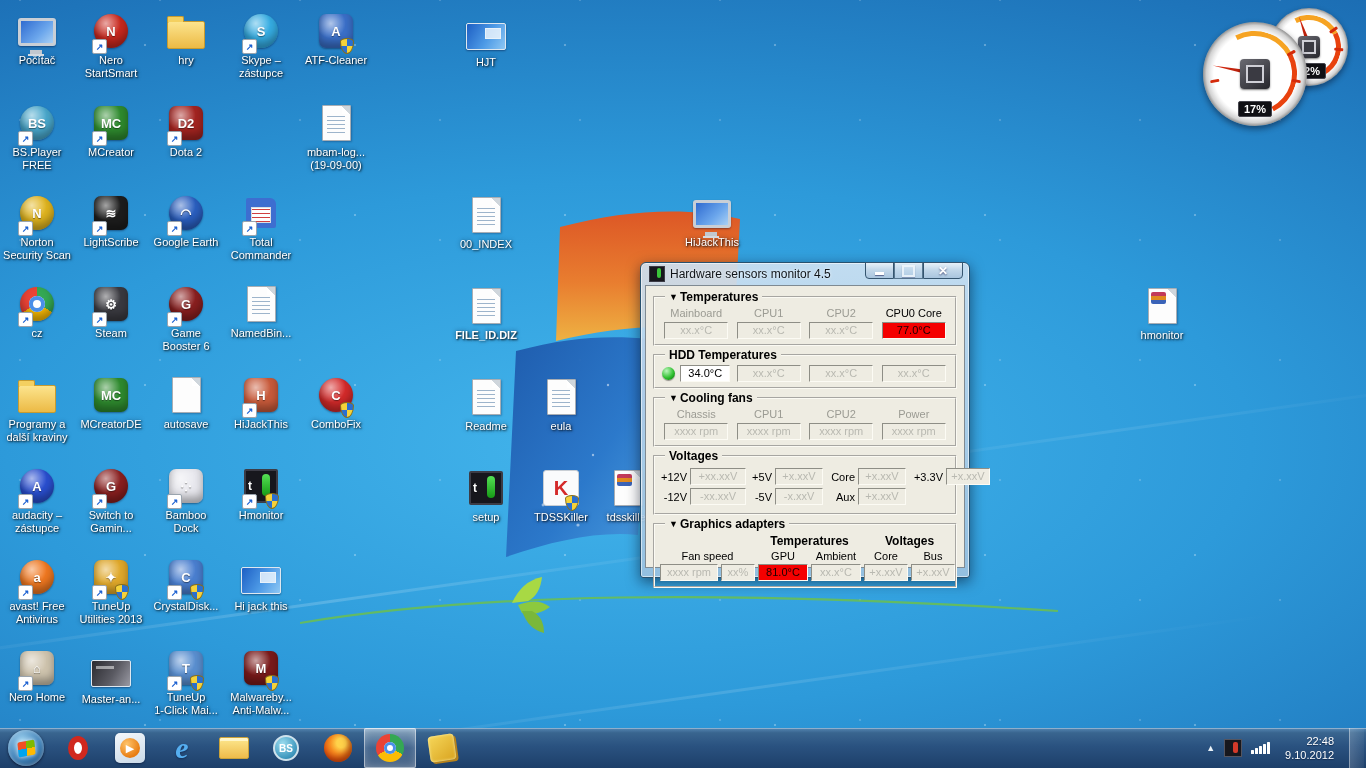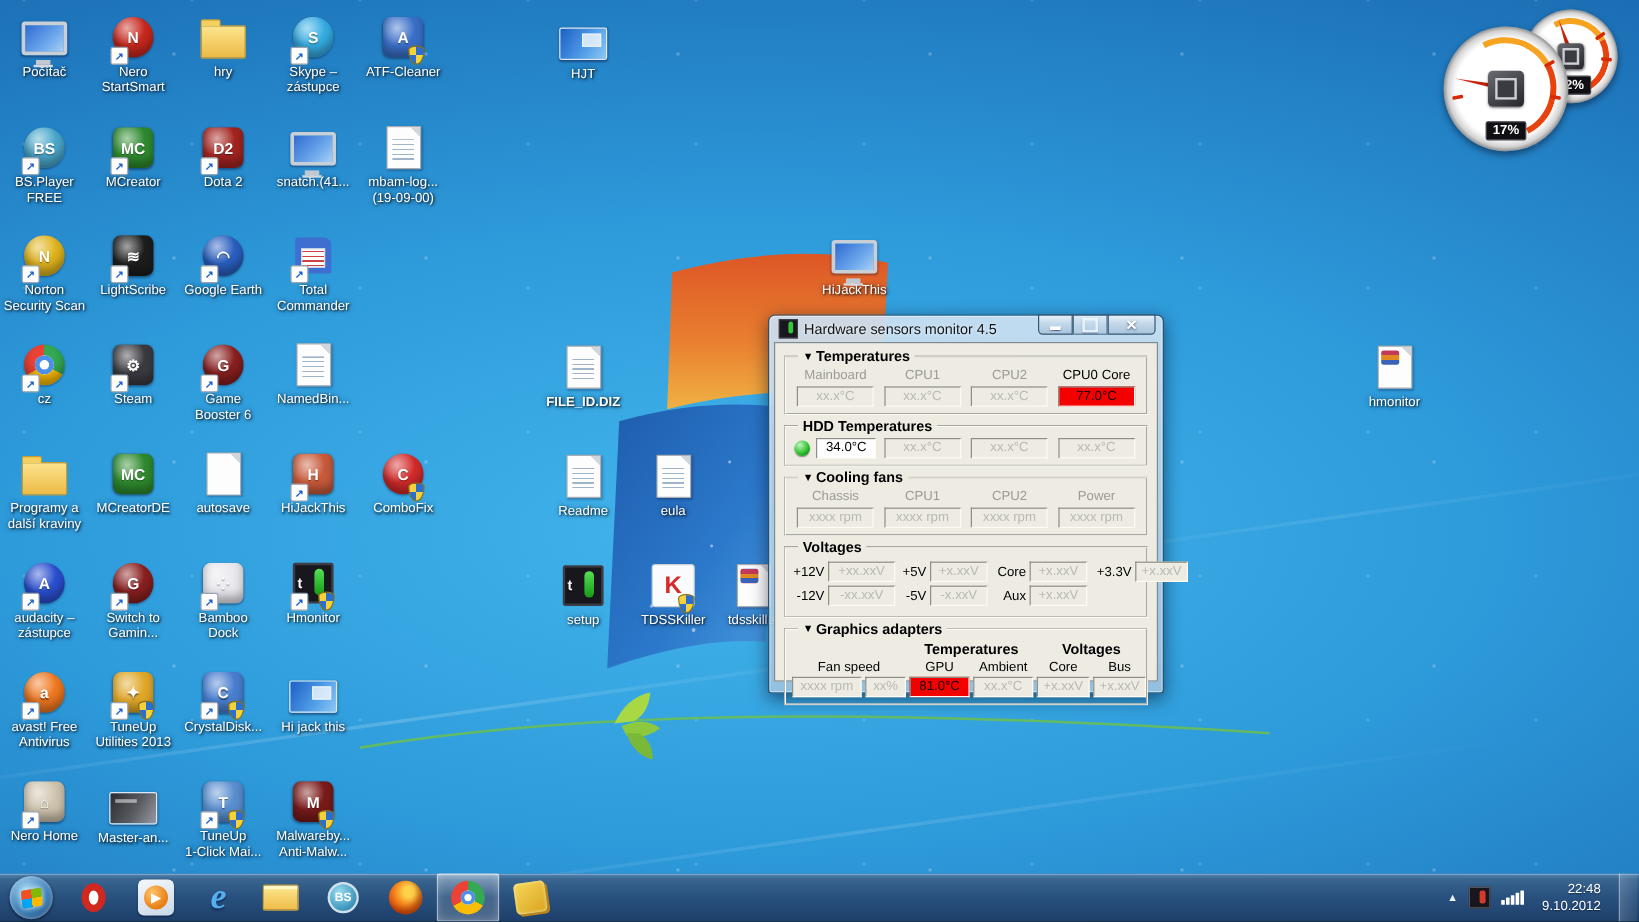--- a/index.html
+++ b/index.html
@@ -298,28 +298,20 @@
     </div>
       <div class="dicon k-app" style="left: 138px; top: 102px;">
       <div class="icon-art">
         <div class="shape" style="--c: #a32420;"></div>
         <span class="icon-glyph">D2</span>
         <span class="ov-shortcut" style="display: flex;">↗</span>
 
       </div>
       <div class="icon-label">Dota 2</div>
     </div>
-      <div class="dicon k-monitor" style="left: 213px; top: 102px;">
-      <div class="icon-art">
-        <div class="shape"></div>
-        <span class="icon-glyph"></span>
-
-      </div>
-      <div class="icon-label">snatch.(41...</div>
-    </div>
       <div class="dicon k-doc" style="left: 288px; top: 102px;">
       <div class="icon-art">
         <div class="shape"></div>
         <span class="icon-glyph"></span>
 
       </div>
       <div class="icon-label">mbam-log...
 (19-09-00)</div>
     </div>
       <div class="dicon k-circle" style="left: -11px; top: 192px;">
@@ -352,20 +344,28 @@
     </div>
       <div class="dicon k-floppy" style="left: 213px; top: 192px;">
       <div class="icon-art">
         <div class="shape"></div>
         <span class="icon-glyph"></span>
         <span class="ov-shortcut" style="display: flex;">↗</span>
 
       </div>
       <div class="icon-label">Total
 Commander</div>
+    </div>
+      <div class="dicon k-doc" style="left: 438px; top: 194px;">
+      <div class="icon-art">
+        <div class="shape"></div>
+        <span class="icon-glyph"></span>
+
+      </div>
+      <div class="icon-label">00_INDEX</div>
     </div>
       <div class="dicon k-monitor" style="left: 664px; top: 192px;">
       <div class="icon-art">
         <div class="shape"></div>
         <span class="icon-glyph"></span>
 
       </div>
       <div class="icon-label">HiJackThis</div>
     </div>
       <div class="dicon k-chrome" style="left: -11px; top: 283px;">

